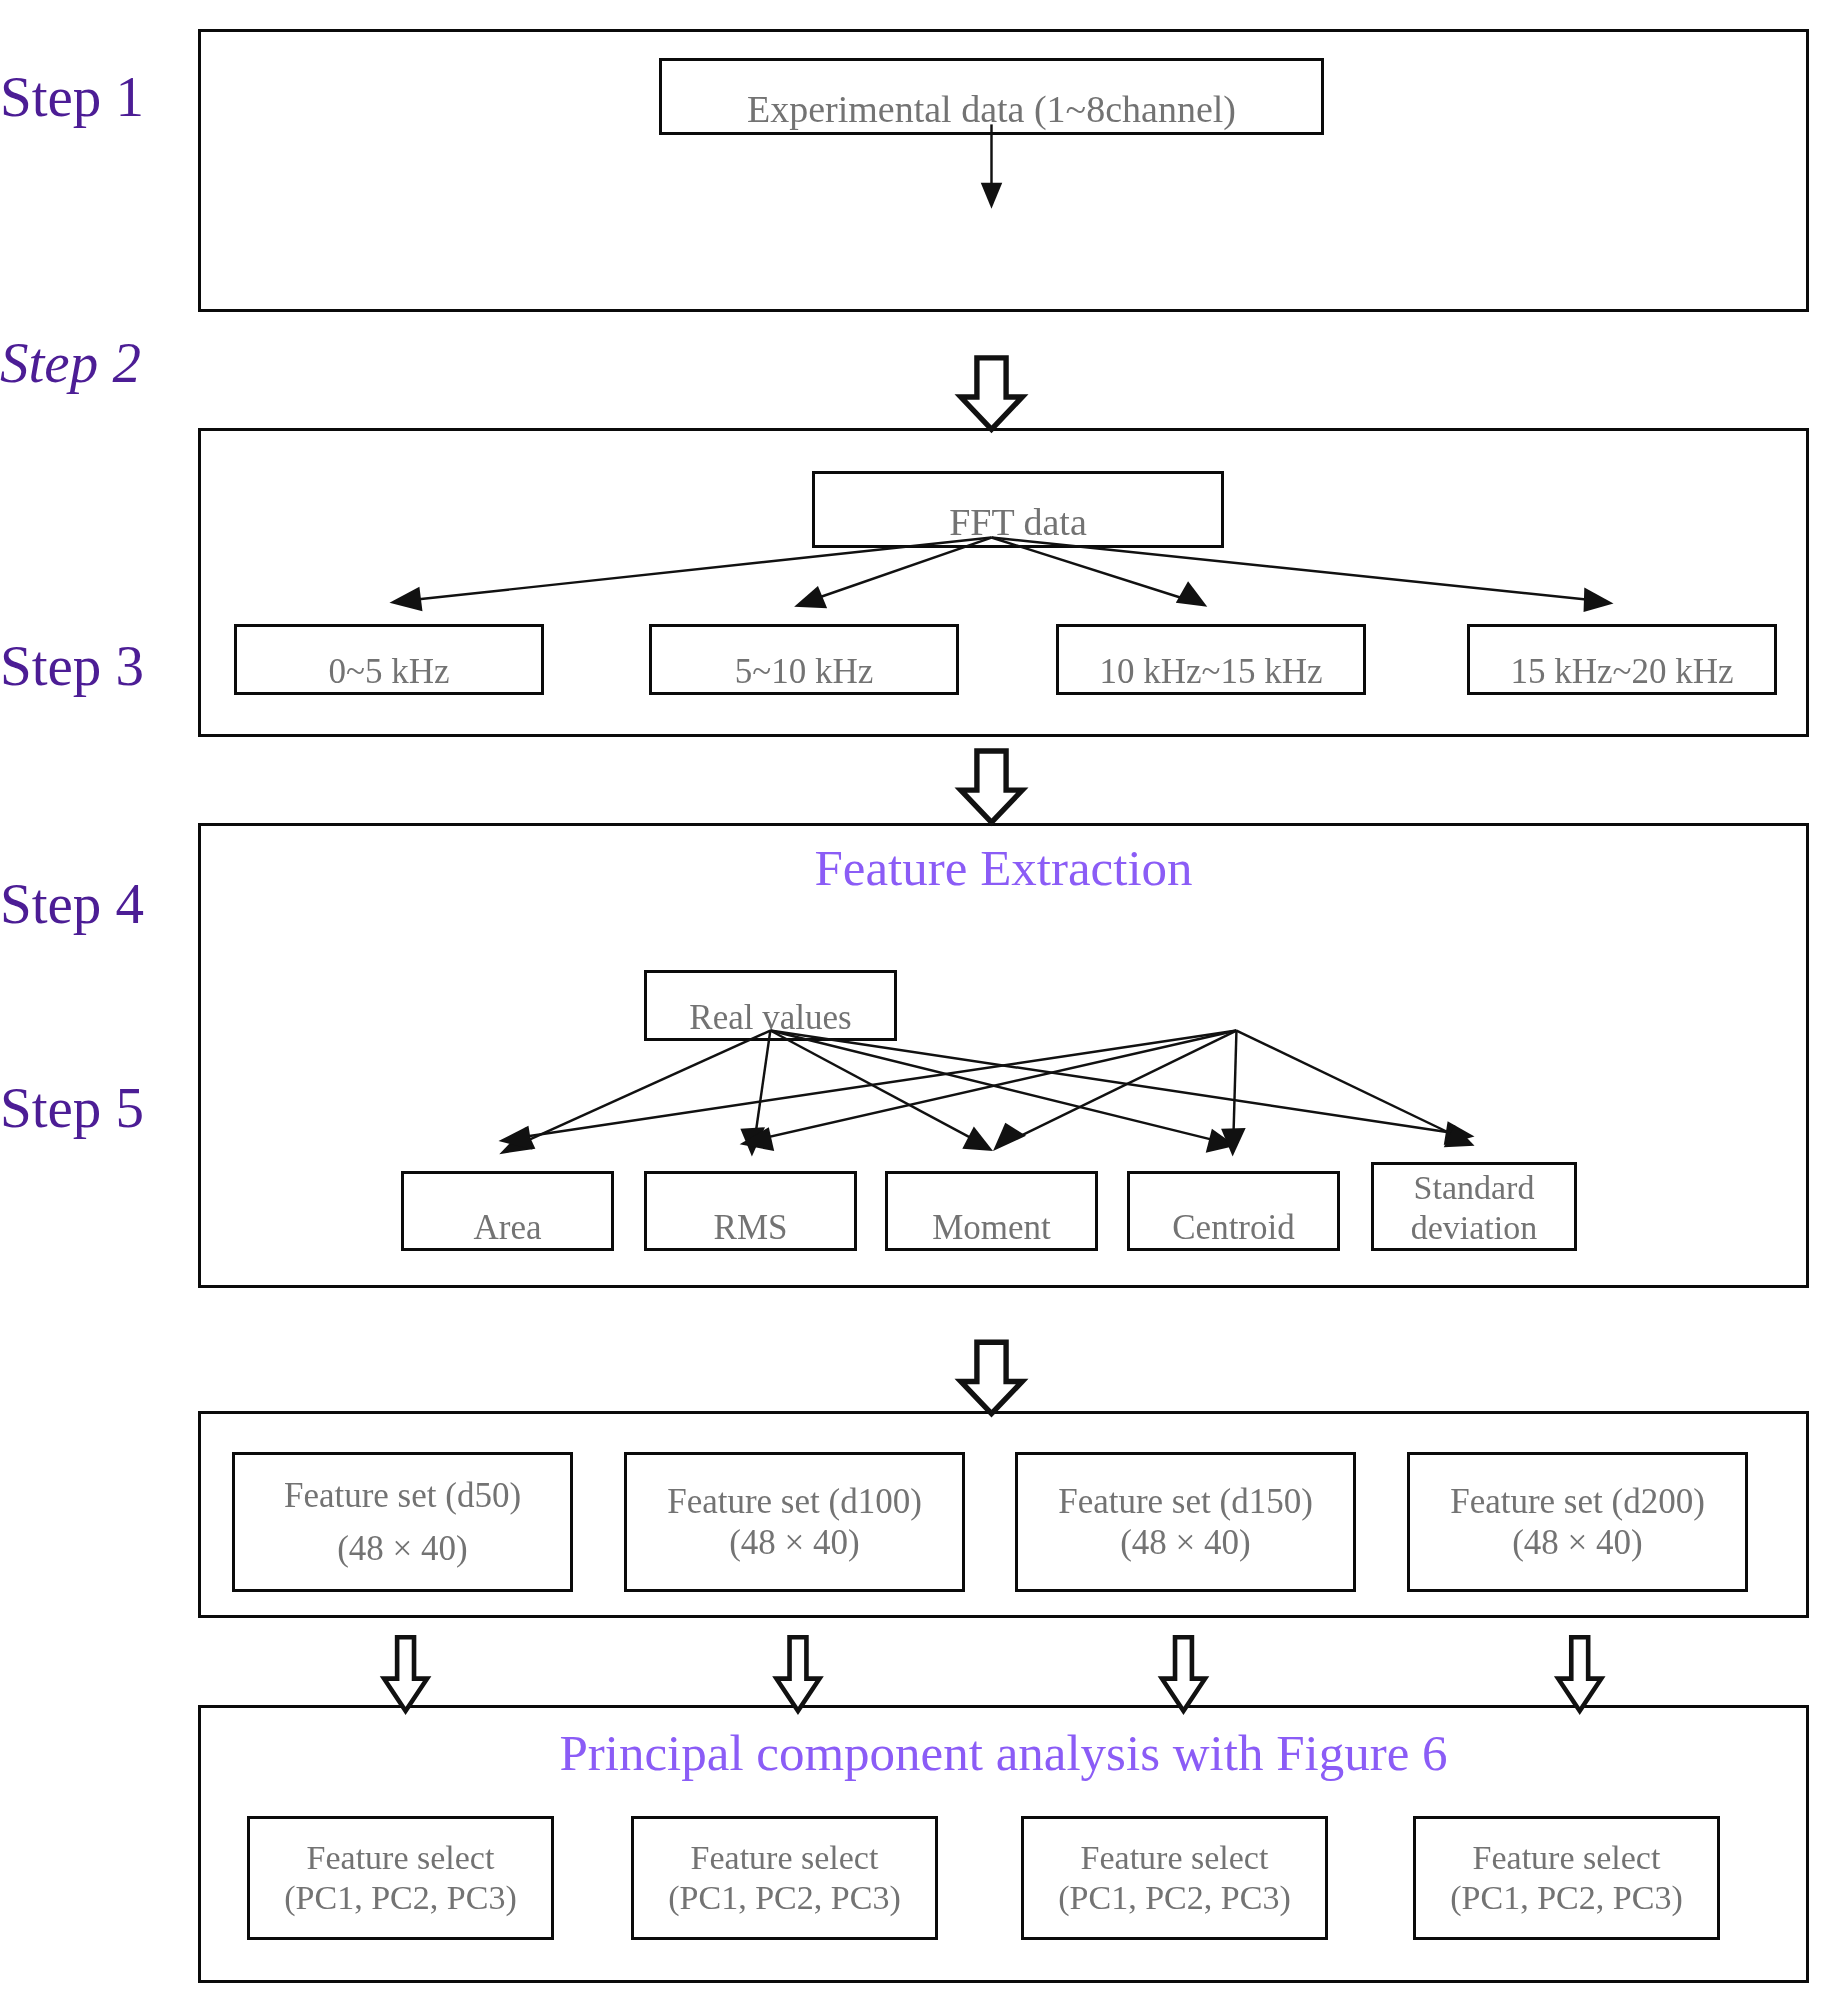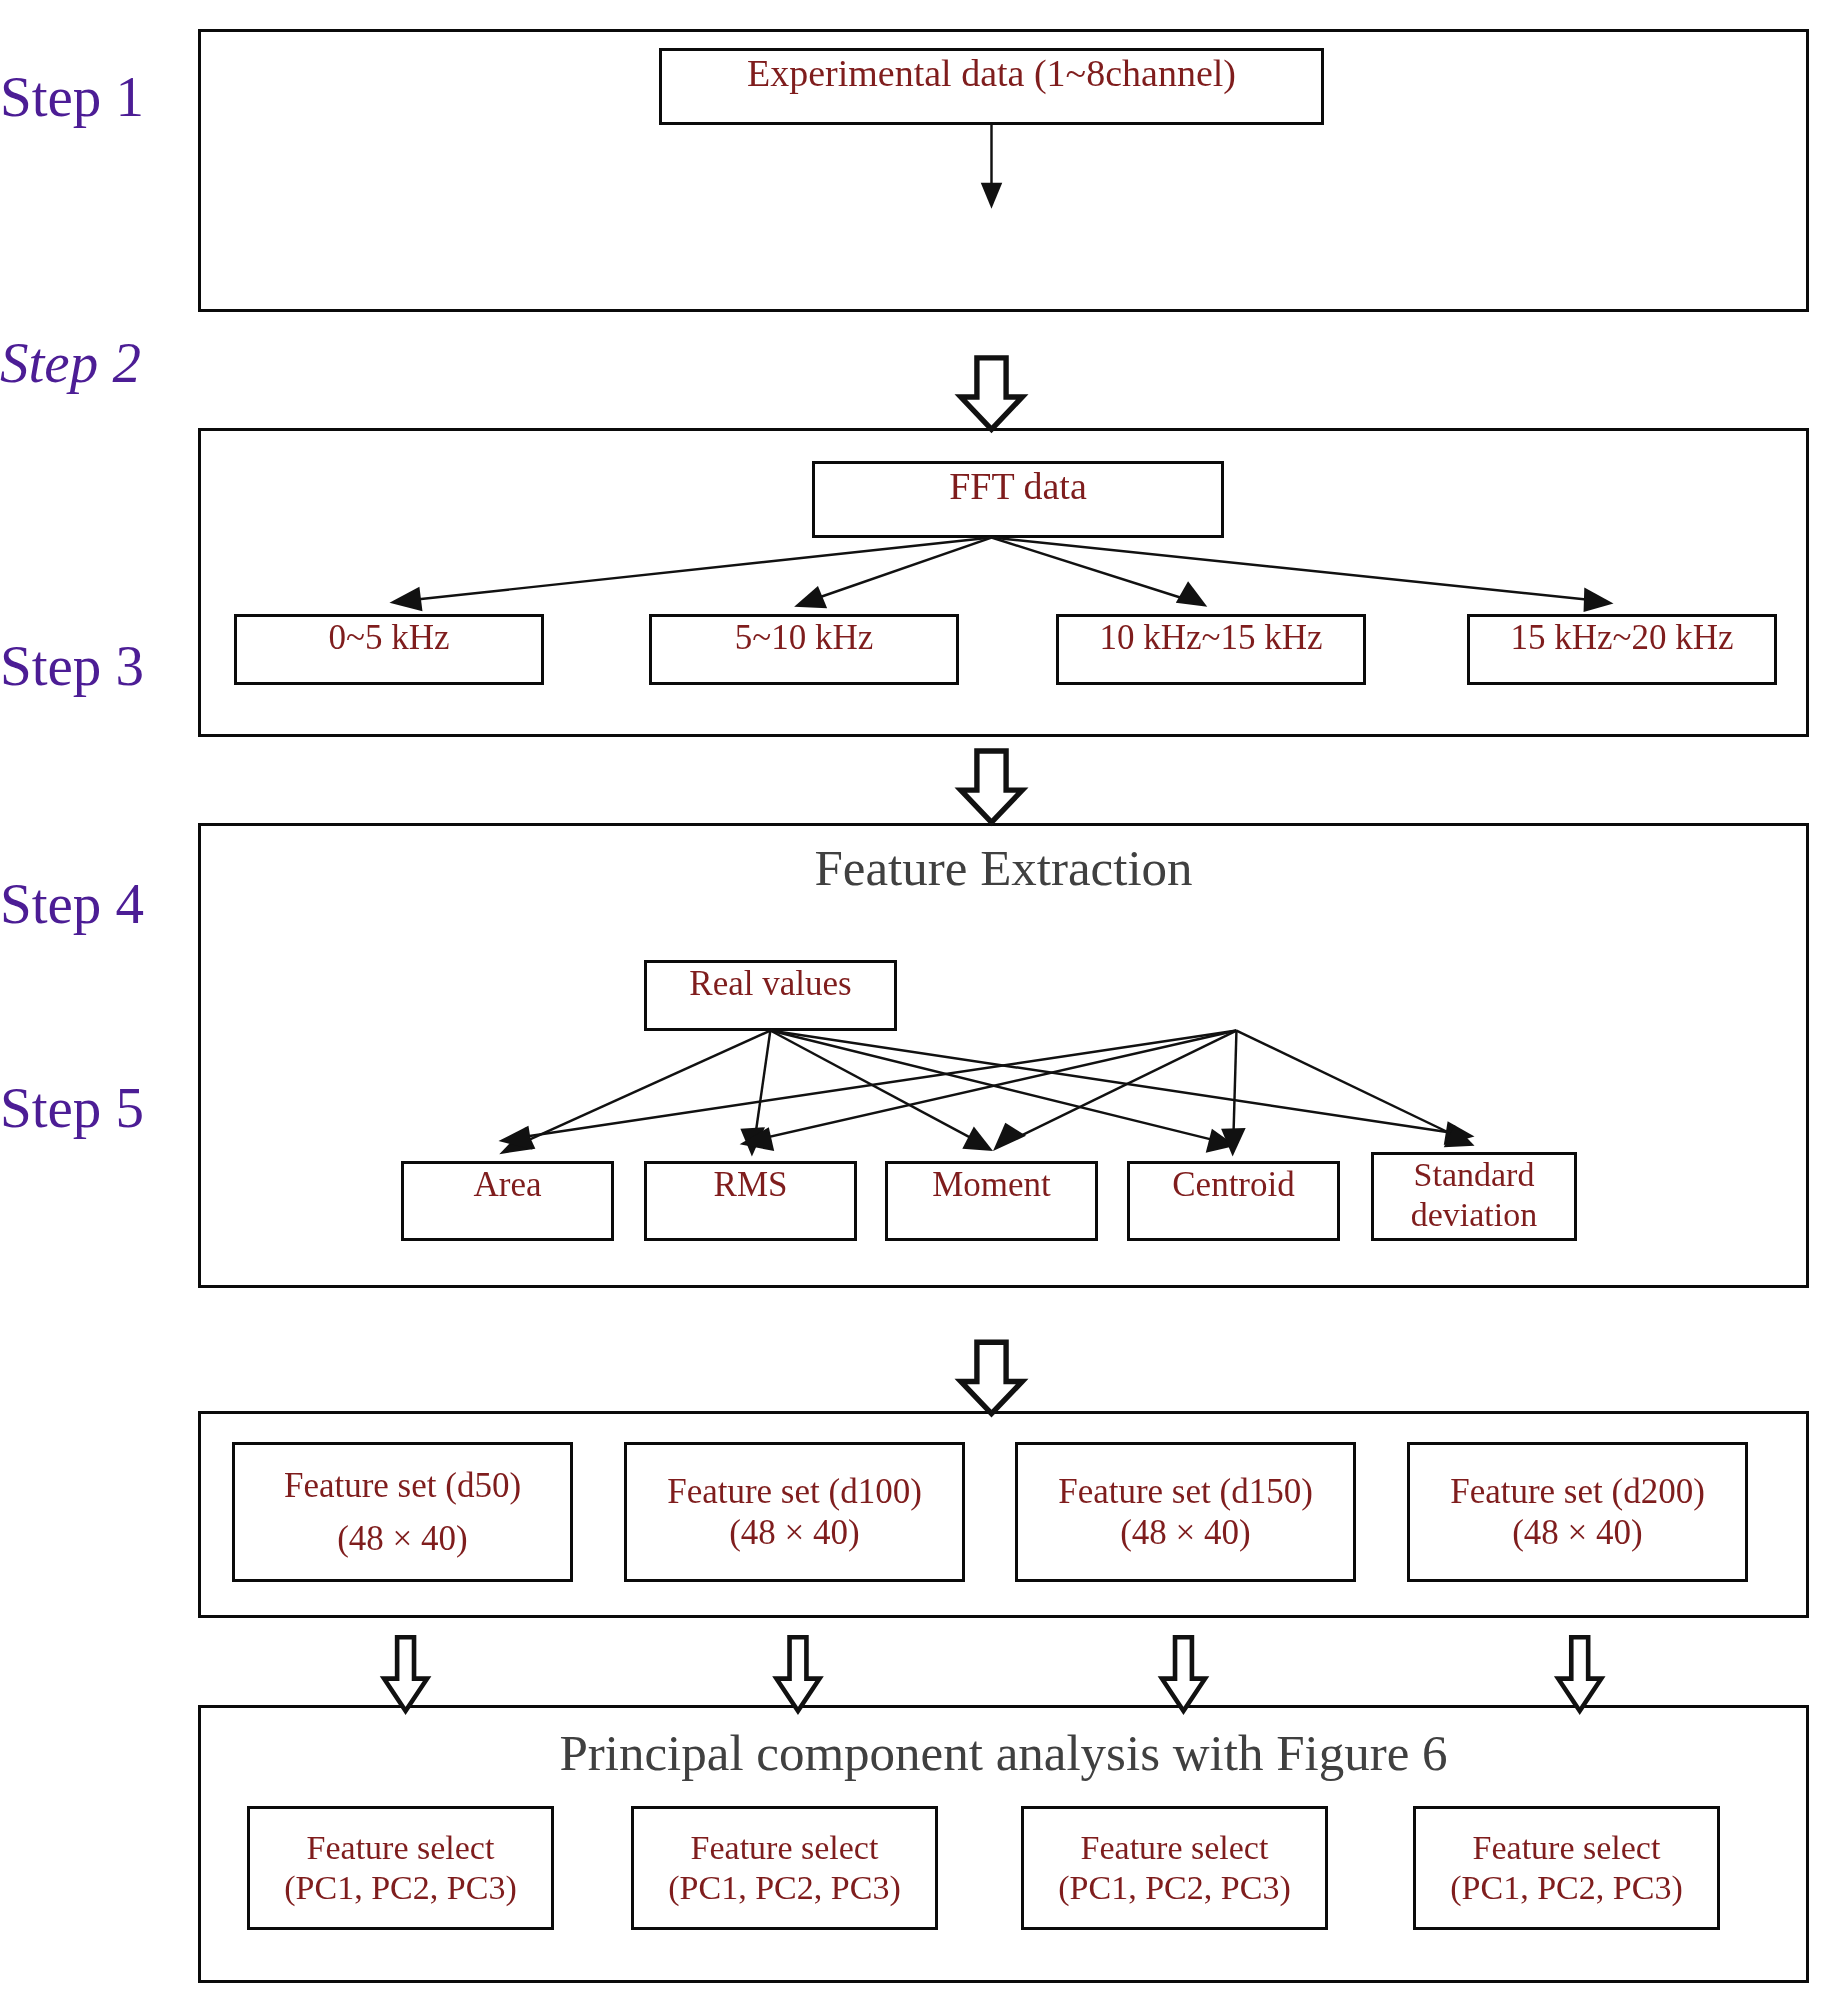--- a/index.html
+++ b/index.html
@@ -42,38 +42,39 @@
     box-sizing: border-box;
   }
 
   
   .node {
     position: absolute;
     background: #ffffff;
     border: 3.1px solid #0b0b0b;
     box-sizing: border-box;
     display: flex;
-    align-items: flex-start;
+    align-items: flex-end;
     justify-content: center;
     text-align: center;
     line-height: 1.18;
-    color: #7f1d1d;
+    color: #737373;
+    margin-top: 10px;
   }
   .node span { display: block; width: 100%; }
 
   .n-wide   { font-size: 38px; }
   .n-med    { font-size: 35px; }
   .n-small  { font-size: 34px; }
 
   .section-title {
     position: absolute;
     text-align: center;
     font-size: 51px;
     line-height: 1;
-    color: #404040;
+    color: #8b5cf6;
     white-space: nowrap;
   }
 
   
   #overlay {
     position: absolute;
     left: 0; top: 0;
     width: 1844px;
     height: 2015px;
     pointer-events: none;

